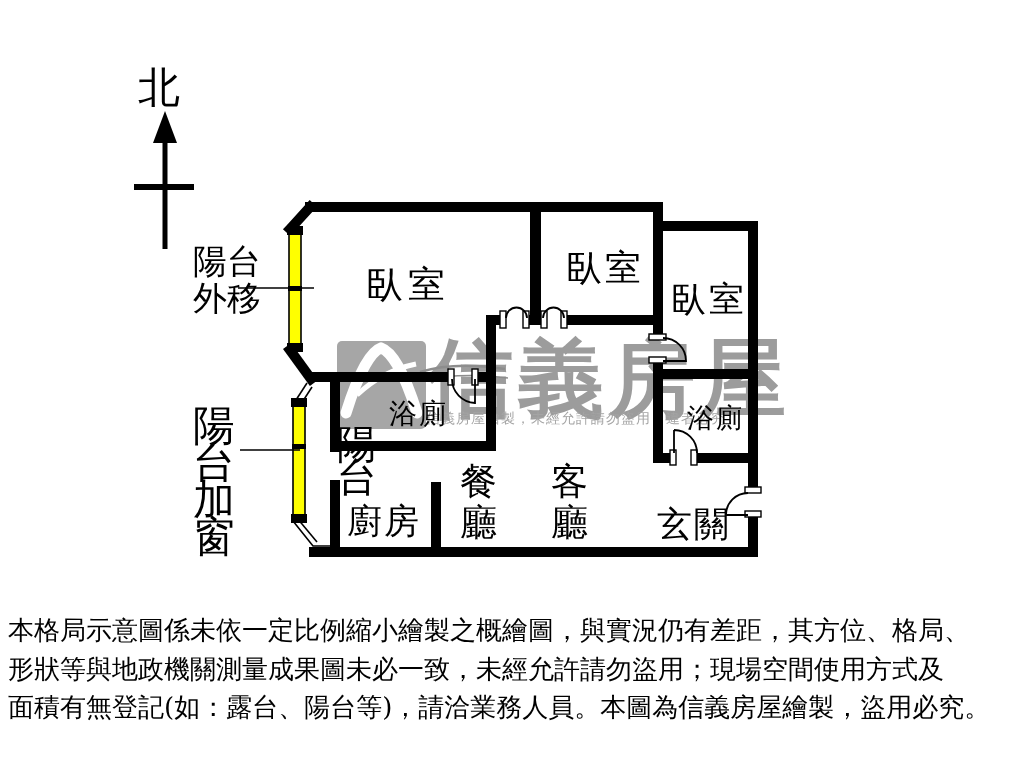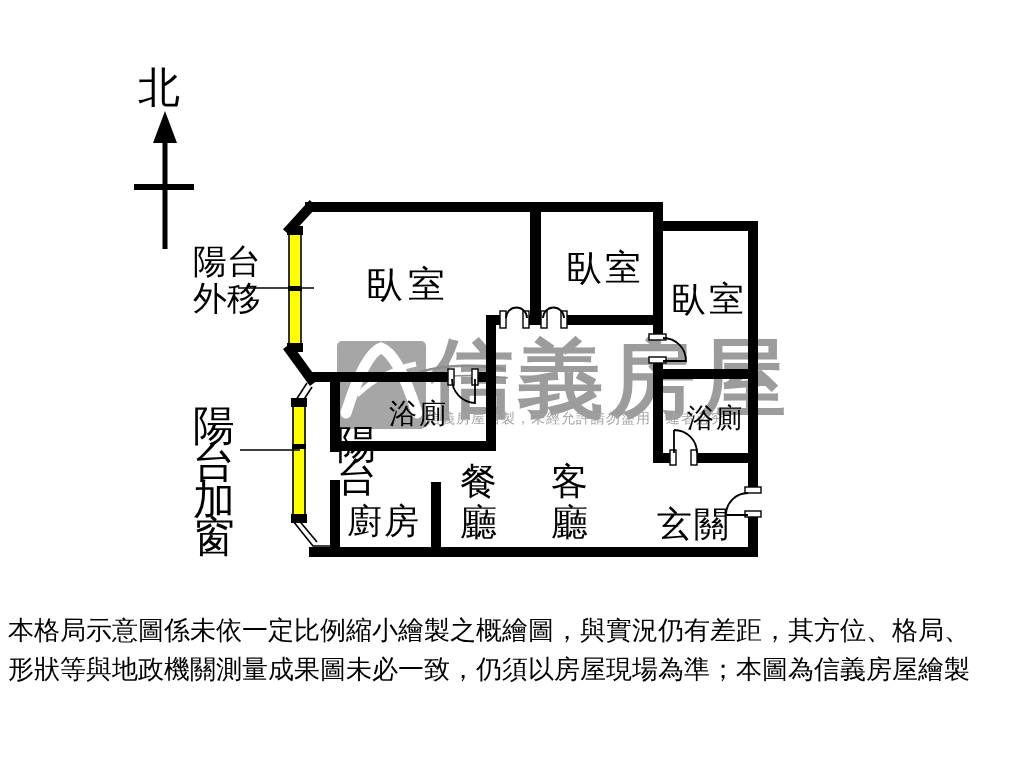--- a/index.html
+++ b/index.html
@@ -148,17 +148,18 @@
 
     <div class="lbl wrap2 dining">餐廳</div>
     <div class="lbl wrap2 living">客廳</div>
     <div class="lbl wrap2 balc-v">陽台</div>
 
     <div class="lbl wrap2 balc-moved">陽台外移</div>
     <div class="lbl wrap2 balc-window">陽台加窗</div>
 
     <div class="disclaimer">
       <div>本格局示意圖係未依一定比例縮小繪製之概繪圖，與實況仍有差距，其方位、格局、</div>
-      <div>形狀等與地政機關測量成果圖未必一致，仍須以房屋現場為準；本圖為信義房屋繪製</div>
+      <div>形狀等與地政機關測量成果圖未必一致，未經允許請勿盜用；現場空間使用方式及</div>
+      <div>面積有無登記(如：露台、陽台等)，請洽業務人員。本圖為信義房屋繪製，盜用必究。</div>
     </div>
   </div>
 
 </div>
 
 </body></html>

